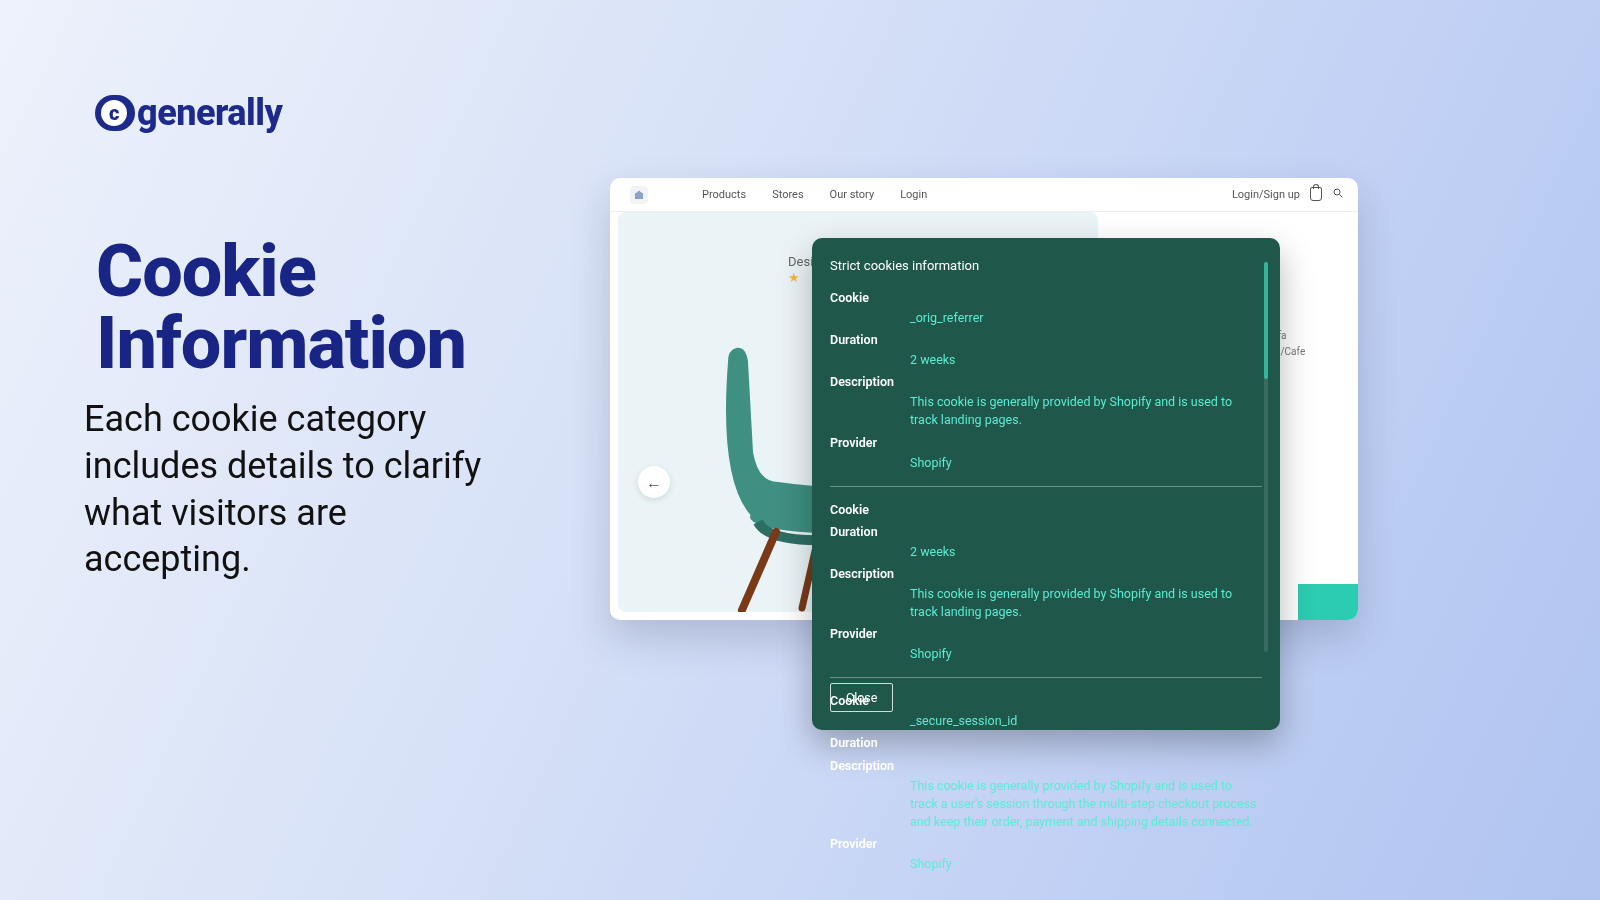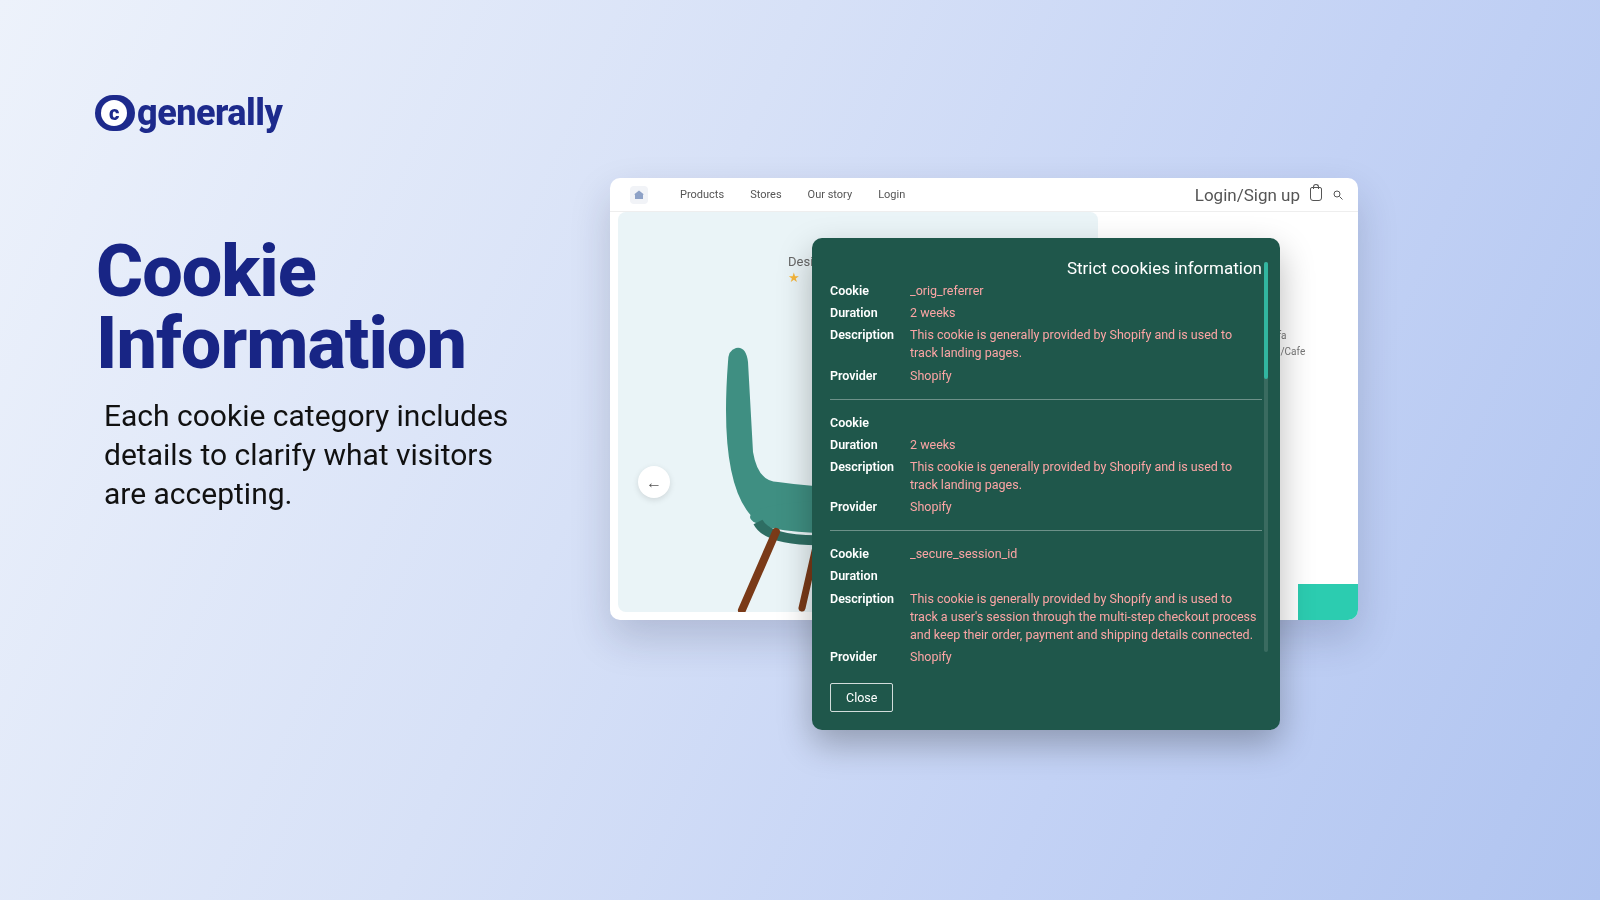--- a/index.html
+++ b/index.html
@@ -52,24 +52,24 @@
     left: 96px;
     color: #182585;
     font-size: 72px;
     font-weight: 800;
     line-height: 1.0;
     letter-spacing: -1px;
   }
   .subcopy {
     position: absolute;
     top: 396px;
-    left: 104px;
+    left: 84px;
     width: 420px;
     color: #111;
-    font-size: 30px;
+    font-size: 36px;
     line-height: 1.3;
     font-weight: 400;
   }
 
   
   .browser {
     position: absolute;
     top: 178px;
     left: 610px;
     width: 748px;
@@ -84,22 +84,22 @@
     display: flex;
     align-items: center;
     padding: 0 20px;
     gap: 26px;
     font-size: 11px;
     color: #555;
     border-bottom: 1px solid #eee;
     position: relative;
   }
   .browser-home { width:18px;height:18px;background:#f1f3f7;border-radius:4px;display:flex;align-items:center;justify-content:center; }
-  .browser-nav { display:flex; gap:26px; margin-left:6px; }
-  .browser-right { position:absolute; right:14px; top:0; bottom:0; display:flex; align-items:center; gap:10px; color:#555; font-size:17px; }
+  .browser-nav { display:flex; gap:26px; margin-left:28px; }
+  .browser-right { position:absolute; right:14px; top:0; bottom:0; display:flex; align-items:center; gap:10px; color:#555; font-size:11px; }
   .bag-icon { width:12px;height:14px;border:1px solid #555;border-radius:2px 2px 3px 3px;position:relative;margin-top:-1px; }
   .bag-icon::before { content:"";position:absolute;top:-4px;left:2px;right:2px;height:4px;border:1px solid #555;border-bottom:none;border-radius:4px 4px 0 0; }
   .search-icon svg { width:12px;height:12px;stroke:#555;fill:none;stroke-width:2; }
 
   .hero {
     position: absolute;
     top: 34px; left: 8px; right: 260px; bottom: 8px;
     background: #eaf4f7;
     border-radius: 8px;
     overflow: hidden;
@@ -139,25 +139,25 @@
     color: #fff;
     border-radius: 10px;
     padding: 20px 18px 18px 18px;
     box-shadow: 0 14px 34px rgba(0,0,0,0.28);
     font-size: 12.5px;
   }
   .modal-inner {
     position: relative;
     height: 100%;
   }
-  .modal-title { font-size: 17px; font-weight: 400; margin-bottom: 2px; text-align: right; }
+  .modal-title { font-size: 13px; font-weight: 400; margin-bottom: 14px; }
   .cookie-block { margin-bottom: 12px; }
   .row { display:flex; padding: 2px 0; line-height: 1.45; }
   .label { width: 74px; font-weight: 600; flex-shrink:0; }
-  .val { flex:1; padding-left: 6px; color:#fca5a5; }
+  .val { flex:1; padding-left: 6px; color:#5eead4;margin-top:20px; }
   .divider {
     border:none; border-top:1px solid rgba(255,255,255,0.35);
     margin: 10px 0 12px;
   }
   .close-btn {
     position: absolute;
     bottom: 0px;
     left: 0px;
     border: 1px solid rgba(255,255,255,0.8);
     background: transparent;

